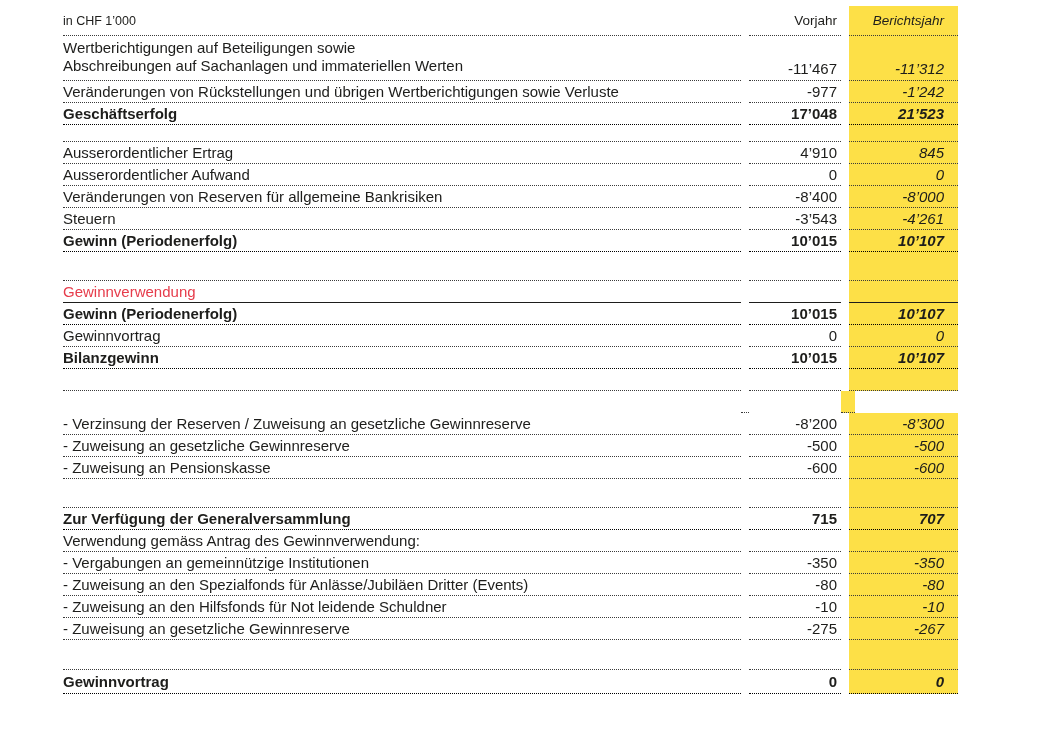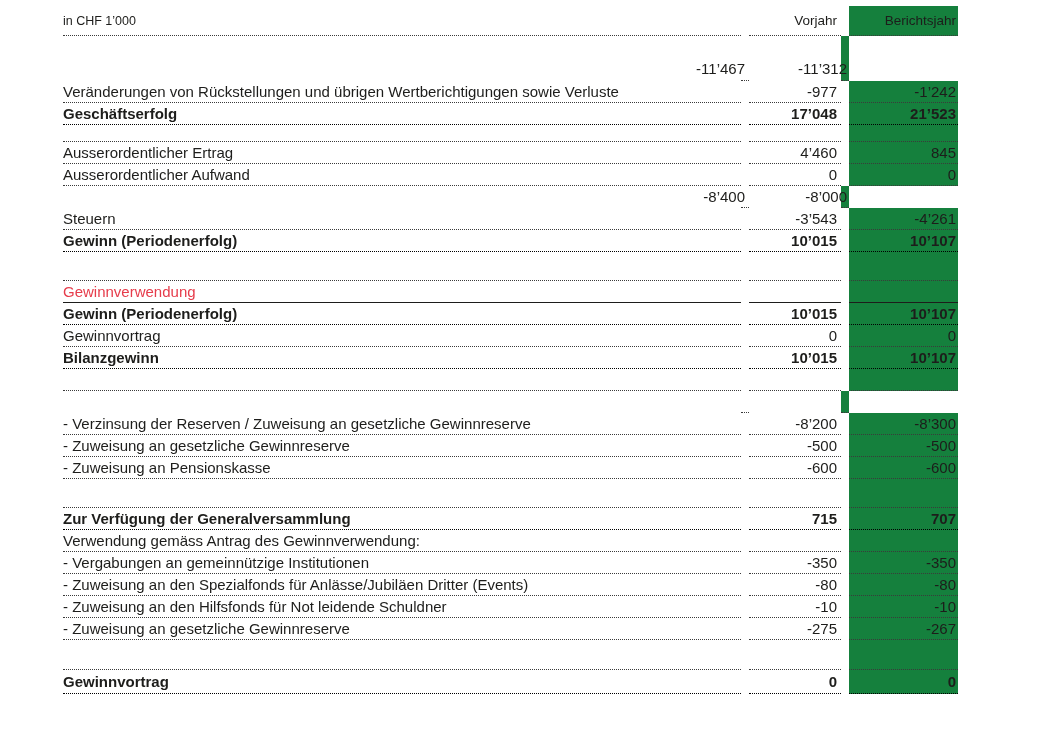--- a/index.html
+++ b/index.html
@@ -42,22 +42,23 @@
   .cell.gap {
     border-bottom: none;
   }
   .cell.num {
     justify-content: flex-end;
     padding-right: 4px;
     white-space: nowrap;
     text-align: center;
   }
   .cell.ber {
-    background: #15803d;
-    padding-right: 2px;
+    background: #fde047;
+    padding-right: 14px;
+    font-style: italic;
   }
   
   .hrow .cell { min-height: 30px; align-items: flex-end; padding-bottom: 5px; }
   .unit-label { font-size: 12.5px; }
   .colhead { font-size: 13.5px; }
   
   .trow.total .cell { font-weight: bold; border-bottom-color: #000; }
   .trow.total .cell.gap { border-bottom: none; }
   .trow.section .lab { color: var(--accent, #e63c4b); text-align: center; }
   .trow.section .cell { border-bottom: 1.5px solid #1d1d1b; }
@@ -78,20 +79,26 @@
     <div class="trow hrow">
       <div class="cell lab unit-label">in CHF 1’000</div>
       <div class="cell gap"></div>
       <div class="cell num colhead">Vorjahr</div>
       <div class="cell gap"></div>
       <div class="cell num ber colhead">Berichtsjahr</div>
     </div>
 
     <div>
         <div class="trow item twoline">
+          <div class="cell lab">
+            <div>
+              <div>Wertberichtigungen auf Beteiligungen sowie</div>
+              <div>Abschreibungen auf Sachanlagen und immateriellen Werten</div>
+            </div>
+          </div>
           <div class="cell gap"></div>
           <div class="cell num">-11’467</div>
           <div class="cell gap"></div>
           <div class="cell num ber">-11’312</div>
         </div>
         <div class="trow item">
           <div class="cell lab">Veränderungen von Rückstellungen und übrigen Wertberichtigungen sowie Verluste</div>
           <div class="cell gap"></div>
           <div class="cell num">-977</div>
           <div class="cell gap"></div>
@@ -107,32 +114,33 @@
         <div class="trow spacer">
           <div class="cell lab" style="min-height: 17px;"></div>
           <div class="cell gap" style="min-height: 17px;"></div>
           <div class="cell num" style="min-height: 17px;"></div>
           <div class="cell gap" style="min-height: 17px;"></div>
           <div class="cell num ber" style="min-height: 17px;"></div>
         </div>
         <div class="trow item">
           <div class="cell lab">Ausserordentlicher Ertrag</div>
           <div class="cell gap"></div>
-          <div class="cell num">4’460</div>
+          <div class="cell num">4’910</div>
           <div class="cell gap"></div>
           <div class="cell num ber">845</div>
         </div>
         <div class="trow item">
           <div class="cell lab">Ausserordentlicher Aufwand</div>
           <div class="cell gap"></div>
           <div class="cell num">0</div>
           <div class="cell gap"></div>
           <div class="cell num ber">0</div>
         </div>
         <div class="trow item">
+          <div class="cell lab">Veränderungen von Reserven für allgemeine Bankrisiken</div>
           <div class="cell gap"></div>
           <div class="cell num">-8’400</div>
           <div class="cell gap"></div>
           <div class="cell num ber">-8’000</div>
         </div>
         <div class="trow item">
           <div class="cell lab">Steuern</div>
           <div class="cell gap"></div>
           <div class="cell num">-3’543</div>
           <div class="cell gap"></div>

